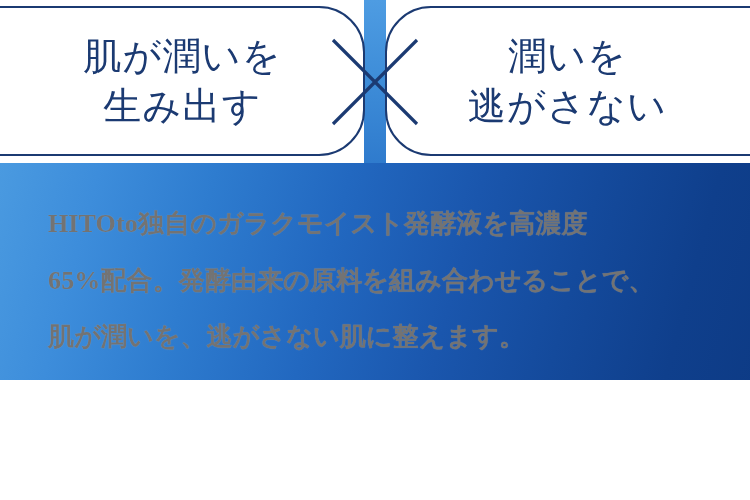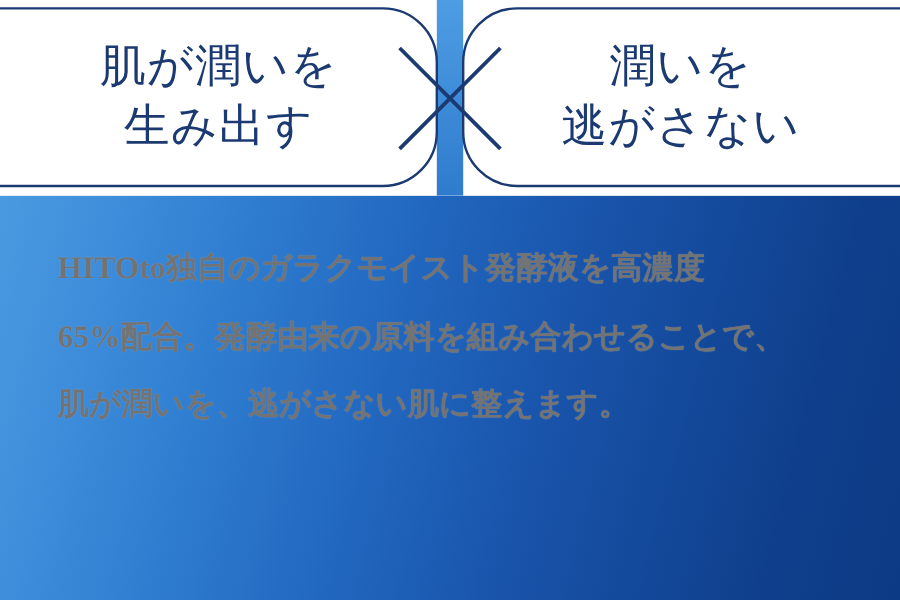--- a/index.html
+++ b/index.html
@@ -3,21 +3,21 @@
 <meta charset="utf-8">
 <style>
   html, body {
     margin: 0;
     padding: 0;
     background: #ffffff;
   }
   #root {
     position: relative;
     width: 750px;
-    height: 500px;
+    height: 380px;
     overflow: hidden;
     background: #ffffff;
     font-family: "Liberation Serif", "DejaVu Serif", serif;
   }
 
   
   .gradient-band {
     position: absolute;
     left: 0;
     top: 163px;

